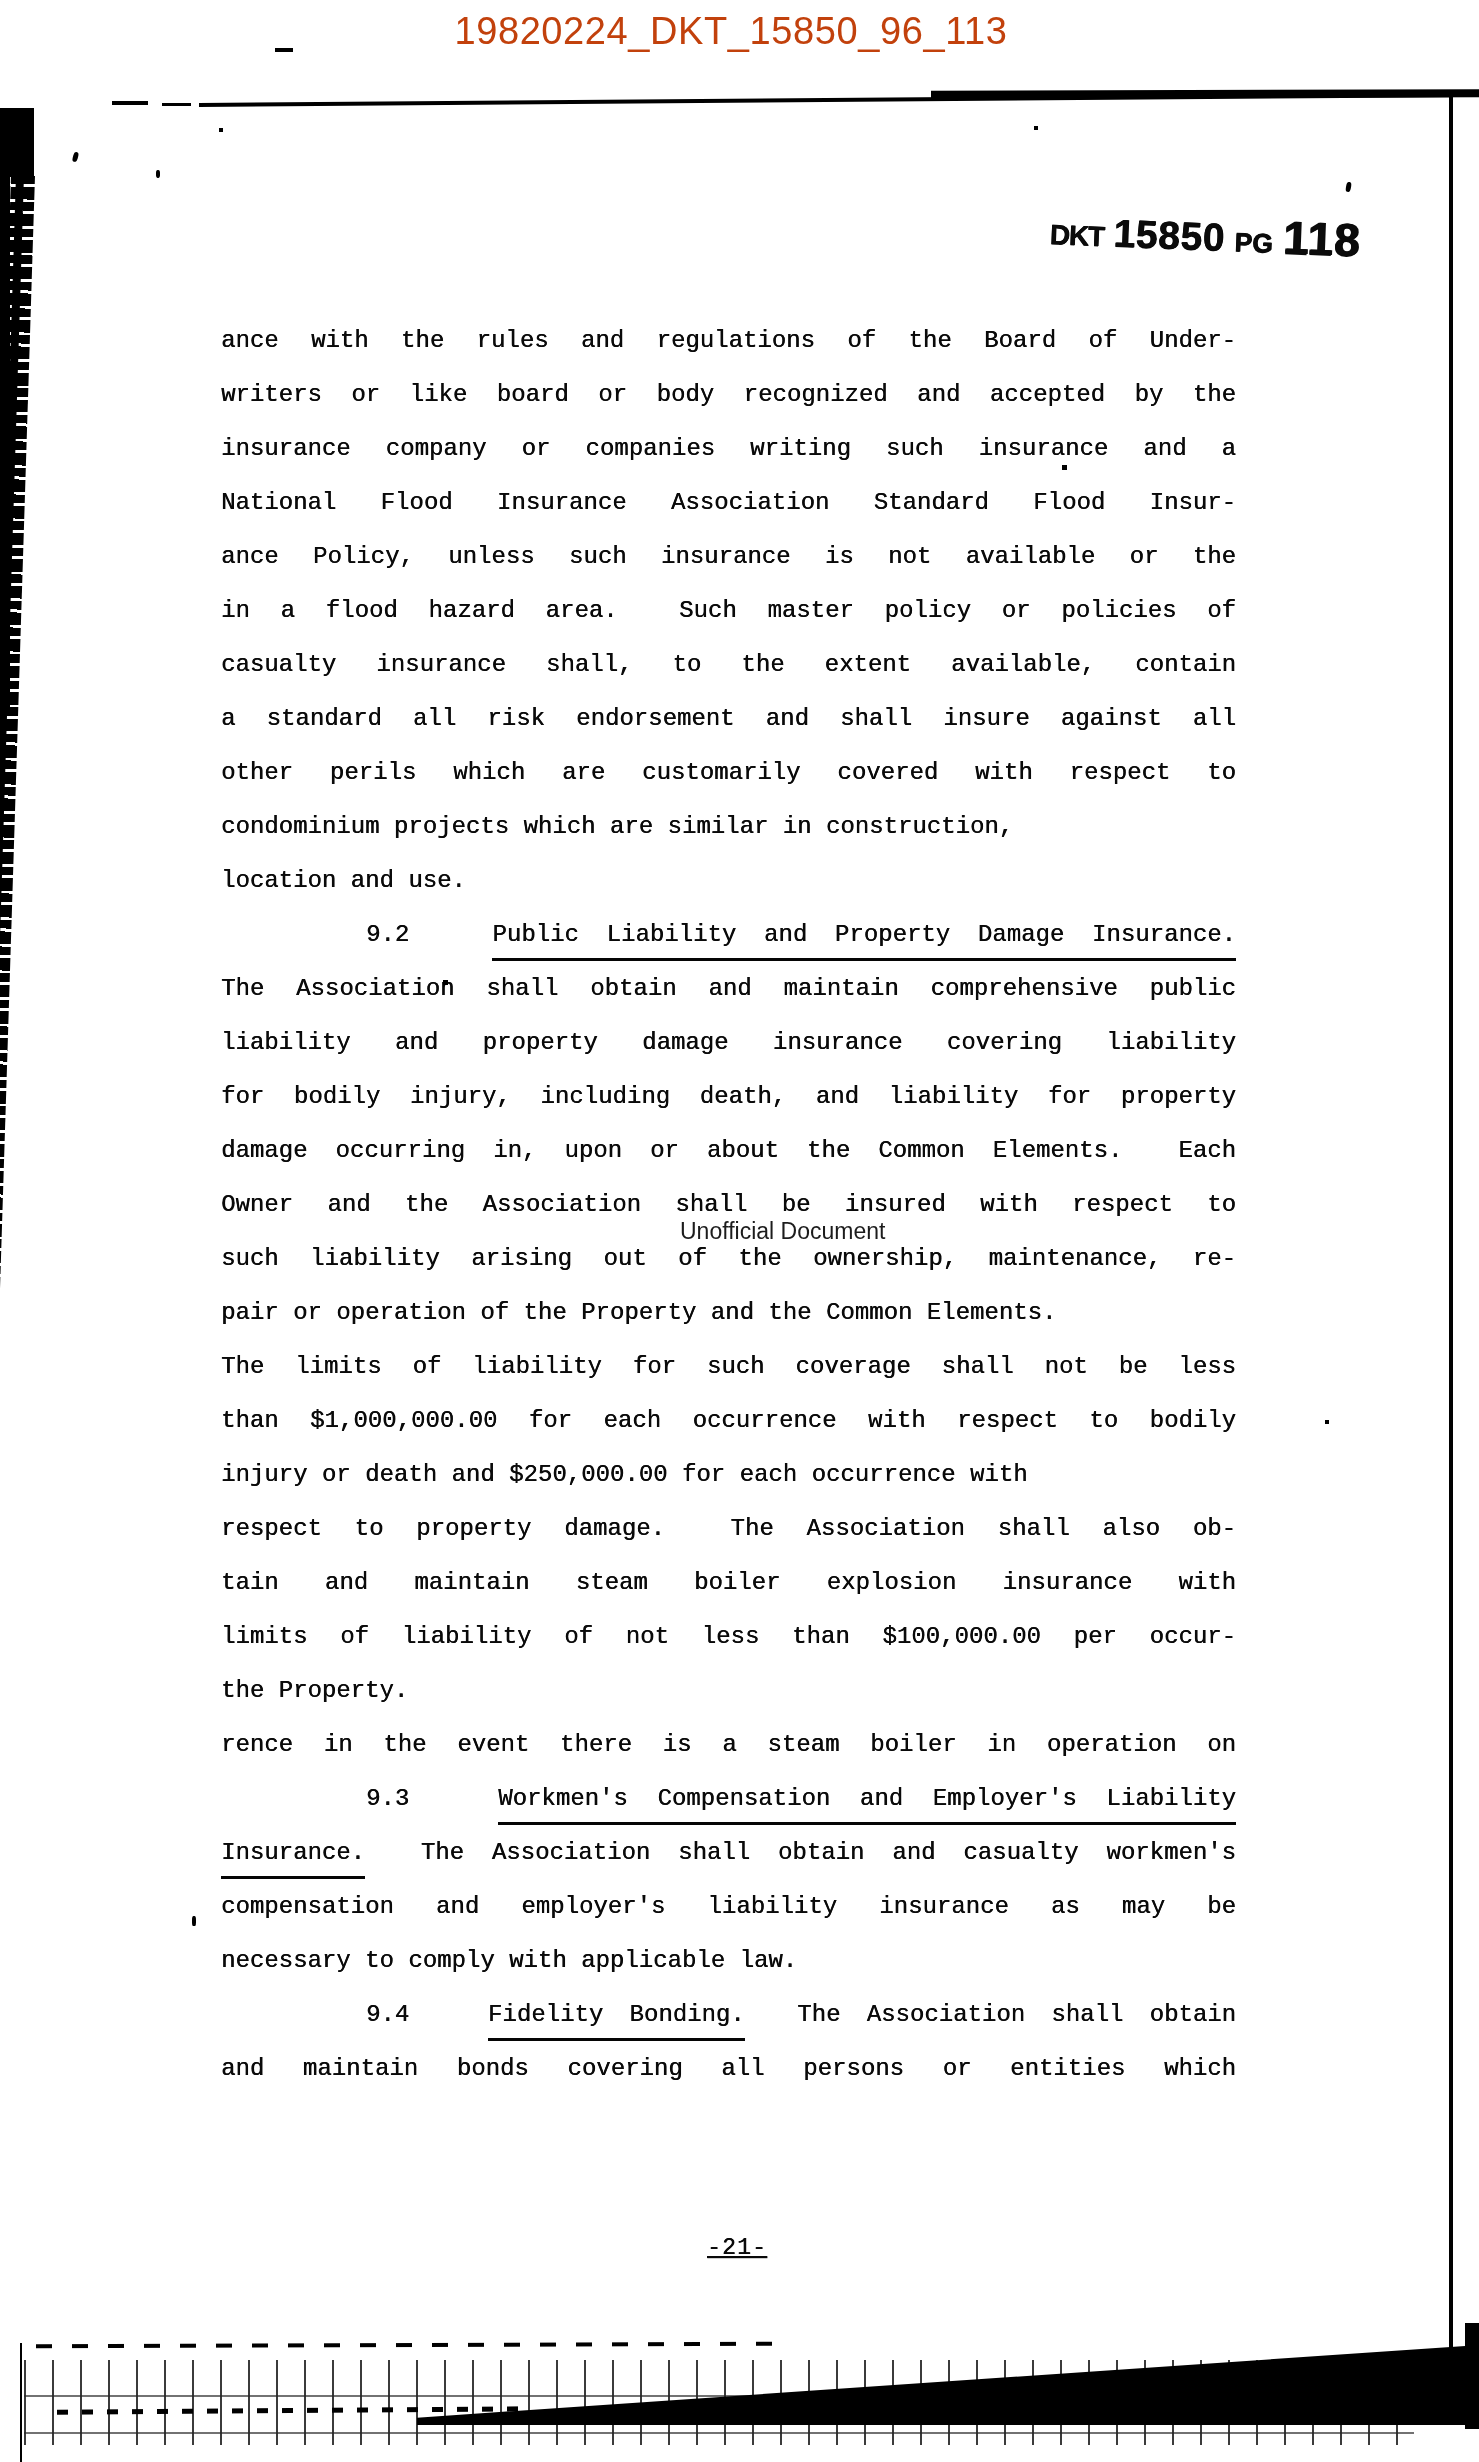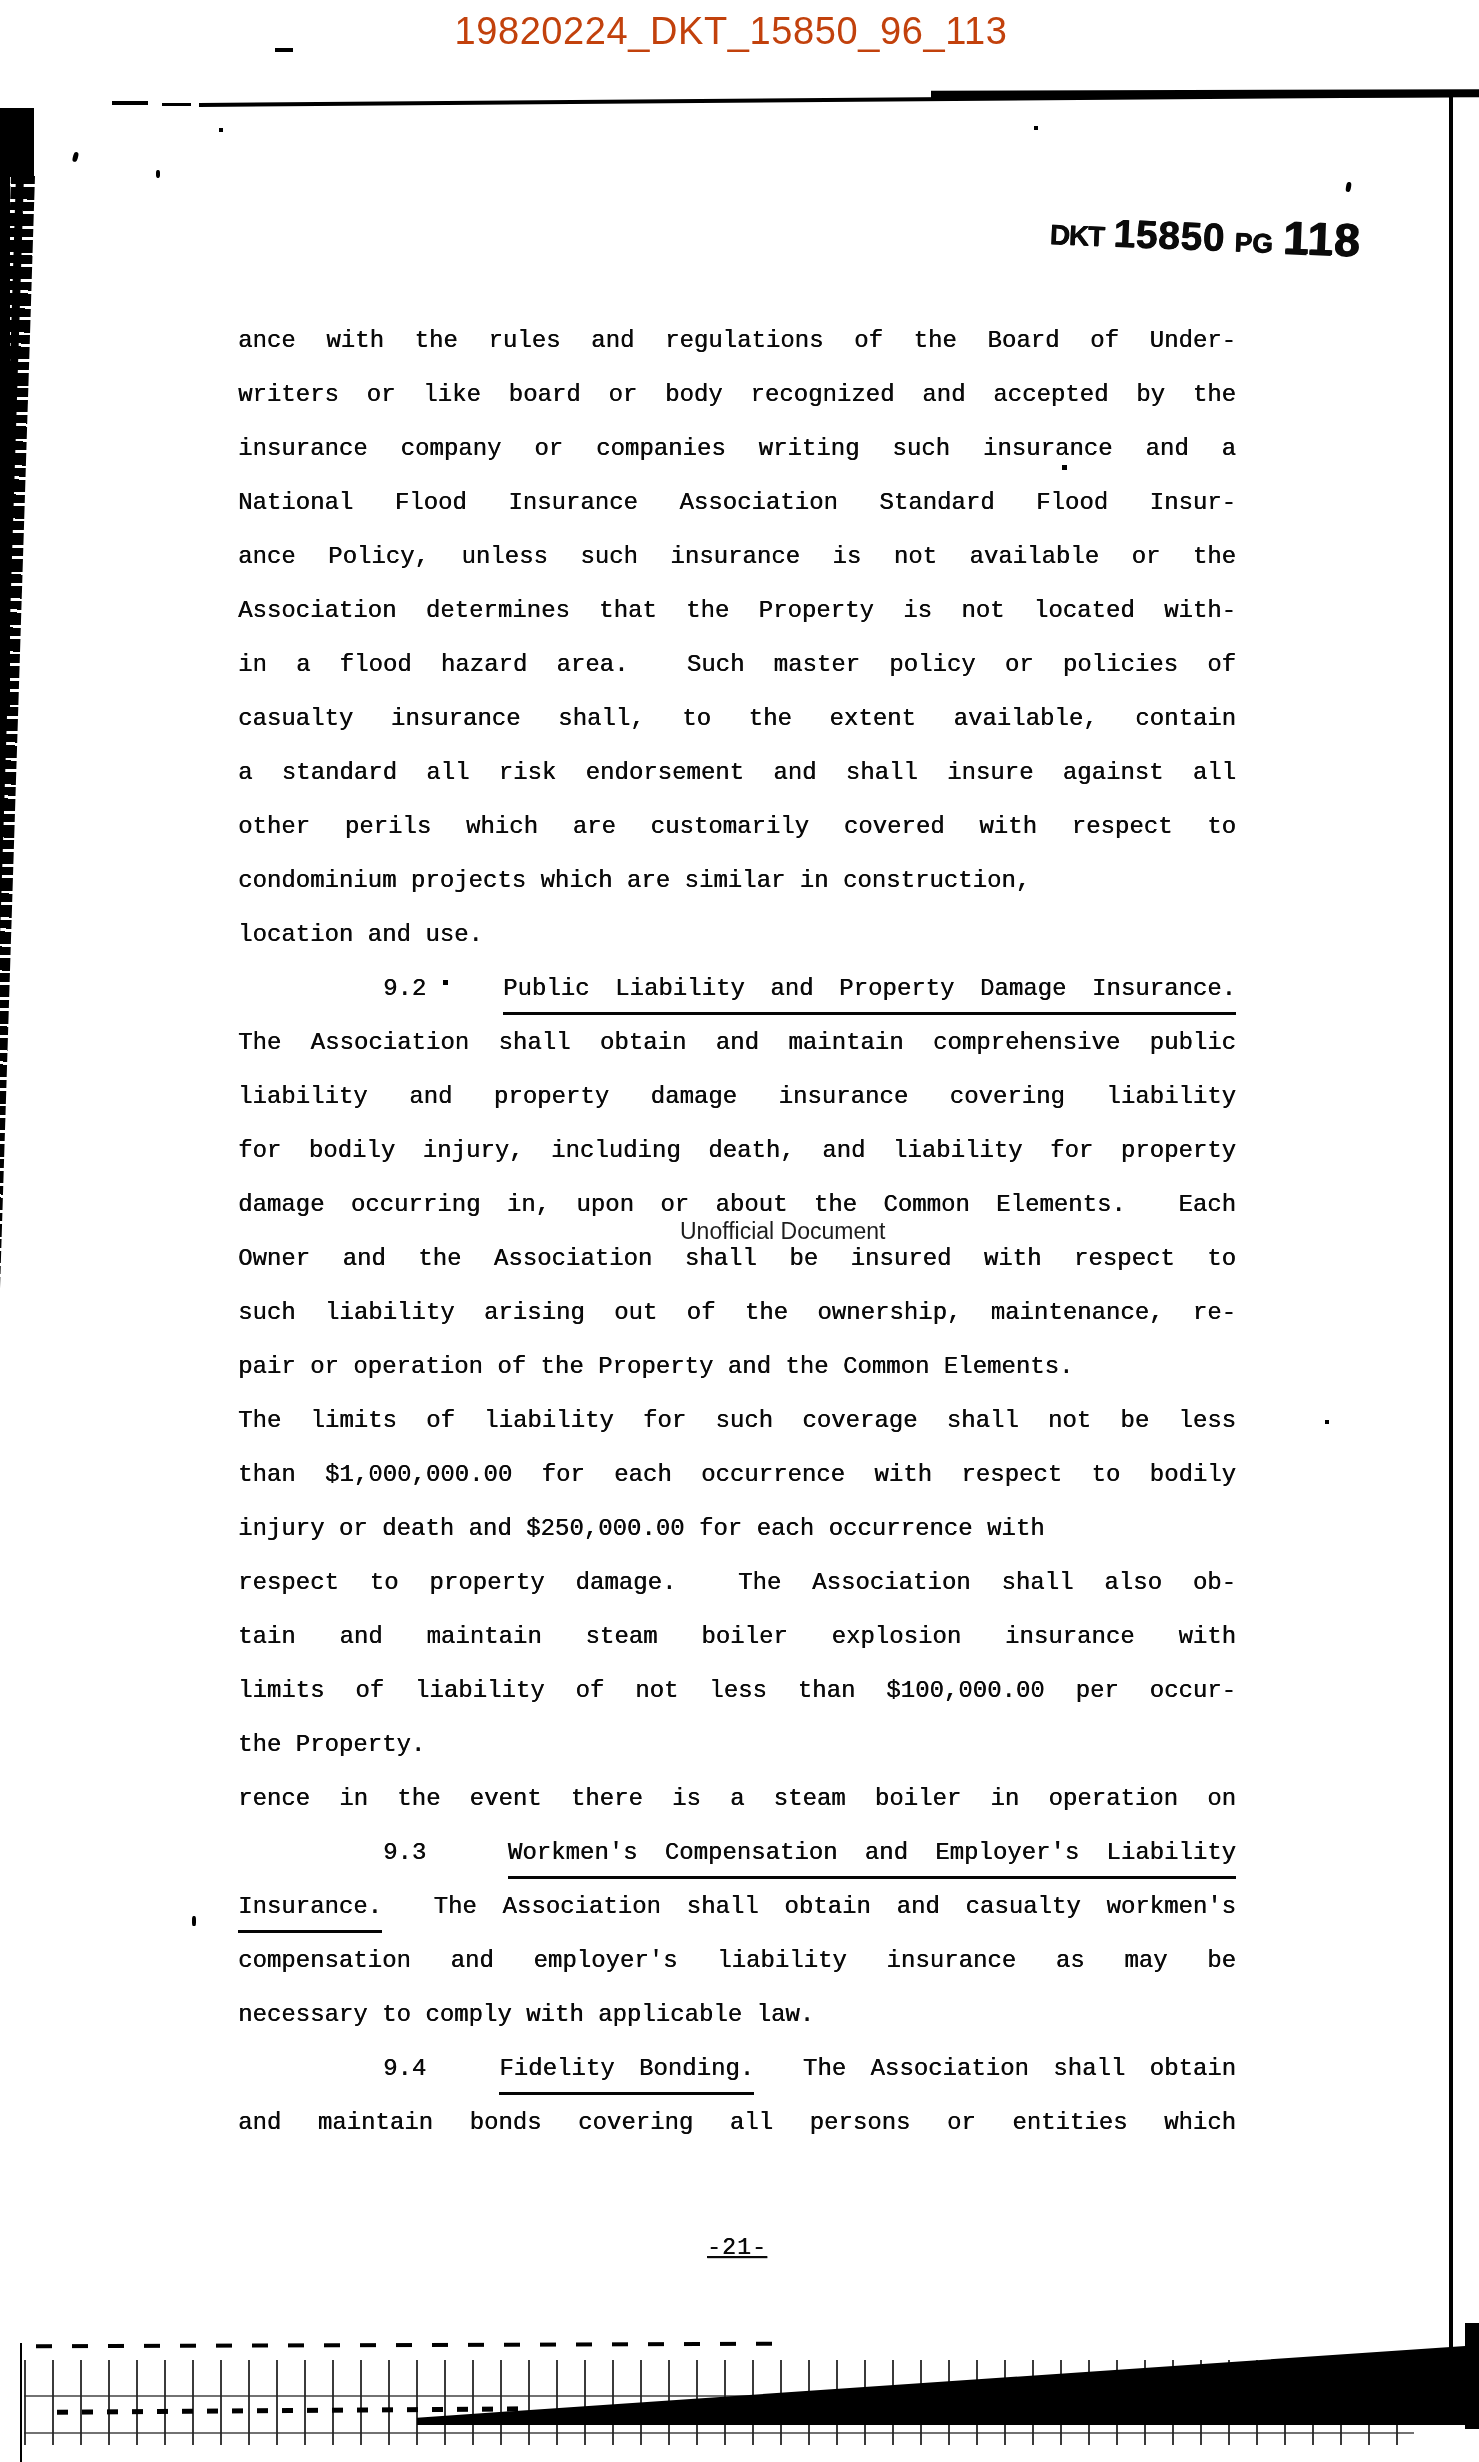--- a/index.html
+++ b/index.html
@@ -29,21 +29,21 @@
   .stamp .s4{font-size:46px;letter-spacing:1.2px;text-shadow:1.2px 0 0 currentColor,0 1.2px 0 currentColor;}
 
   
   .doc-lines{
     top:314px;left:221px;width:1015px;
     font-size:24px;color:#0a0a0a;
     text-shadow:0.4px 0.2px 0 #0a0a0a;
   }
   .line{
     height:54px;line-height:54px;white-space:pre-wrap;
-    text-align:justify;text-align-last:justify;margin-left:17px;
+    text-align:justify;text-align-last:justify;
   }
   .line.nj{text-align-last:left;}
   .line.ind{padding-left:145px;}
   .line .u{border-bottom:3px solid #050505;padding-bottom:10px;}
 
   
   .watermark{
     top:1218px;left:680px;font-family:"Liberation Sans", sans-serif;
     font-size:23px;color:#1c1c1c;white-space:pre;
   }
@@ -120,21 +120,20 @@
 <div class="abs bind-strip"></div>
 <div class="abs bind-noise"></div>
 <div class="abs bind-core"></div>
 
 <div class="abs doc-lines">
     <div class="line"><span>ance with the rules and regulations of the Board of Under-</span></div>
     <div class="line"><span>writers or like board or body recognized and accepted by the</span></div>
     <div class="line"><span>insurance company or companies writing such insurance and a</span></div>
     <div class="line"><span>National Flood Insurance Association Standard Flood Insur-</span></div>
     <div class="line"><span>ance Policy, unless such insurance is not available or the</span></div>
-    <div class="line"><span>Association determines that the Property is not located with-</span></div>
     <div class="line"><span>in a flood hazard area.  Such master policy or policies of</span></div>
     <div class="line"><span>casualty insurance shall, to the extent available, contain</span></div>
     <div class="line"><span>a standard all risk endorsement and shall insure against all</span></div>
     <div class="line"><span>other perils which are customarily covered with respect to</span></div>
     <div class="line nj"><span>condominium projects which are similar in construction,</span></div>
     <div class="line nj"><span>location and use.</span></div>
     <div class="line ind"><span>9.2   </span><span class="u">Public Liability and Property Damage Insurance.</span></div>
     <div class="line"><span>The Association shall obtain and maintain comprehensive public</span></div>
     <div class="line"><span>liability and property damage insurance covering liability</span></div>
     <div class="line"><span>for bodily injury, including death, and liability for property</span></div>

